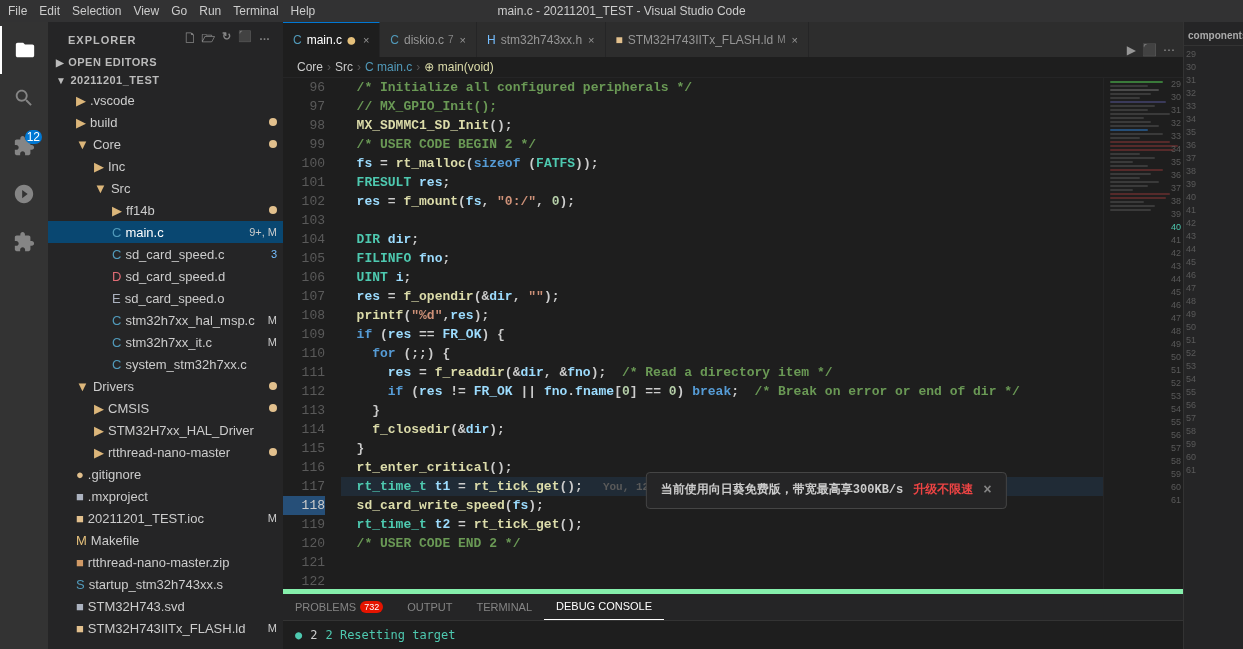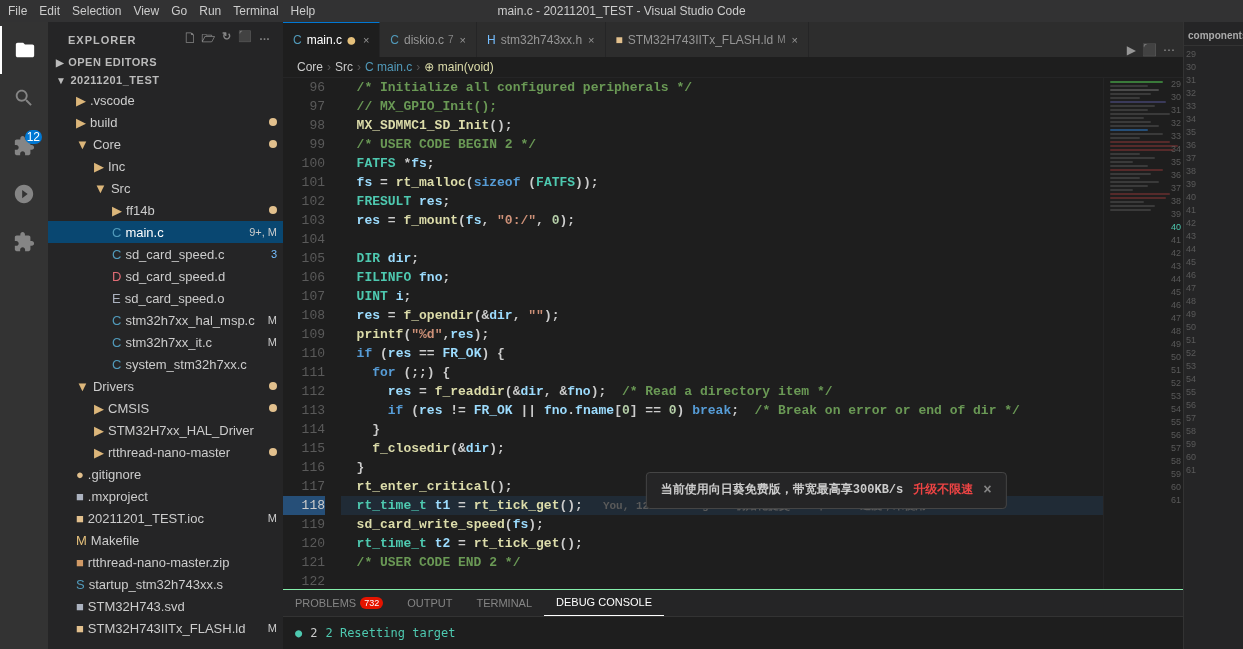--- a/index.html
+++ b/index.html
@@ -338,21 +338,21 @@
       gap: 10px;
       z-index: 100;
       white-space: nowrap;
     }
     #toast .toast-link { color: #ef4444; cursor: pointer; text-decoration: none; }
     #toast .toast-close { color: #858585; cursor: pointer; font-size: 14px; }
     
     #bottom-panel {
       height: 60px;
       background: #1e1e1e;
-      border-top: 1px solid #86efac;
+      border-top: 5px solid #86efac;
       flex-shrink: 0;
       display: flex;
       flex-direction: column;
     }
     #bottom-tabs {
       display: flex;
       background: #252526;
       height: 27px;
       align-items: flex-end;
       border-bottom: 1px solid #333;
@@ -673,21 +673,20 @@
         <div>120</div>
         <div>121</div>
         <div>122</div>
 
       </div>
       <div id="code-area">
         <div class="code-line"><span class="cm">  /* Initialize all configured peripherals */</span></div>
         <div class="code-line"><span class="cm">  // MX_GPIO_Init();</span></div>
         <div class="code-line"><span class="plain">  </span><span class="fn">MX_SDMMC1_SD_Init</span><span class="plain">();</span></div>
         <div class="code-line"><span class="cm">  /* USER CODE BEGIN 2 */</span></div>
-        <div class="code-line"><span class="plain">  </span><span class="type">FATFS</span><span class="plain"> *</span><span class="var">fs</span><span class="plain">;</span></div>
         <div class="code-line"><span class="plain">  </span><span class="var">fs</span><span class="plain"> = </span><span class="fn">rt_malloc</span><span class="plain">(</span><span class="kw">sizeof</span><span class="plain"> (</span><span class="type">FATFS</span><span class="plain">));</span></div>
         <div class="code-line"><span class="type">  FRESULT</span><span class="plain"> </span><span class="var">res</span><span class="plain">;</span></div>
         <div class="code-line"><span class="plain">  </span><span class="var">res</span><span class="plain"> = </span><span class="fn">f_mount</span><span class="plain">(</span><span class="var">fs</span><span class="plain">, </span><span class="str">"0:/"</span><span class="plain">, </span><span class="num">0</span><span class="plain">);</span></div>
         <div class="code-line"></div>
         <div class="code-line"><span class="plain">  </span><span class="type">DIR</span><span class="plain"> </span><span class="var">dir</span><span class="plain">;</span></div>
         <div class="code-line"><span class="plain">  </span><span class="type">FILINFO</span><span class="plain"> </span><span class="var">fno</span><span class="plain">;</span></div>
         <div class="code-line"><span class="plain">  </span><span class="type">UINT</span><span class="plain"> </span><span class="var">i</span><span class="plain">;</span></div>
         <div class="code-line"><span class="plain">  </span><span class="var">res</span><span class="plain"> = </span><span class="fn">f_opendir</span><span class="plain">(&amp;</span><span class="var">dir</span><span class="plain">, </span><span class="str">""</span><span class="plain">);</span></div>
         <div class="code-line"><span class="plain">  </span><span class="fn">printf</span><span class="plain">(</span><span class="str">"%d"</span><span class="plain">,</span><span class="var">res</span><span class="plain">);</span></div>
         <div class="code-line"><span class="plain">  </span><span class="kw">if</span><span class="plain"> (</span><span class="var">res</span><span class="plain"> == </span><span class="var">FR_OK</span><span class="plain">) {</span></div>

